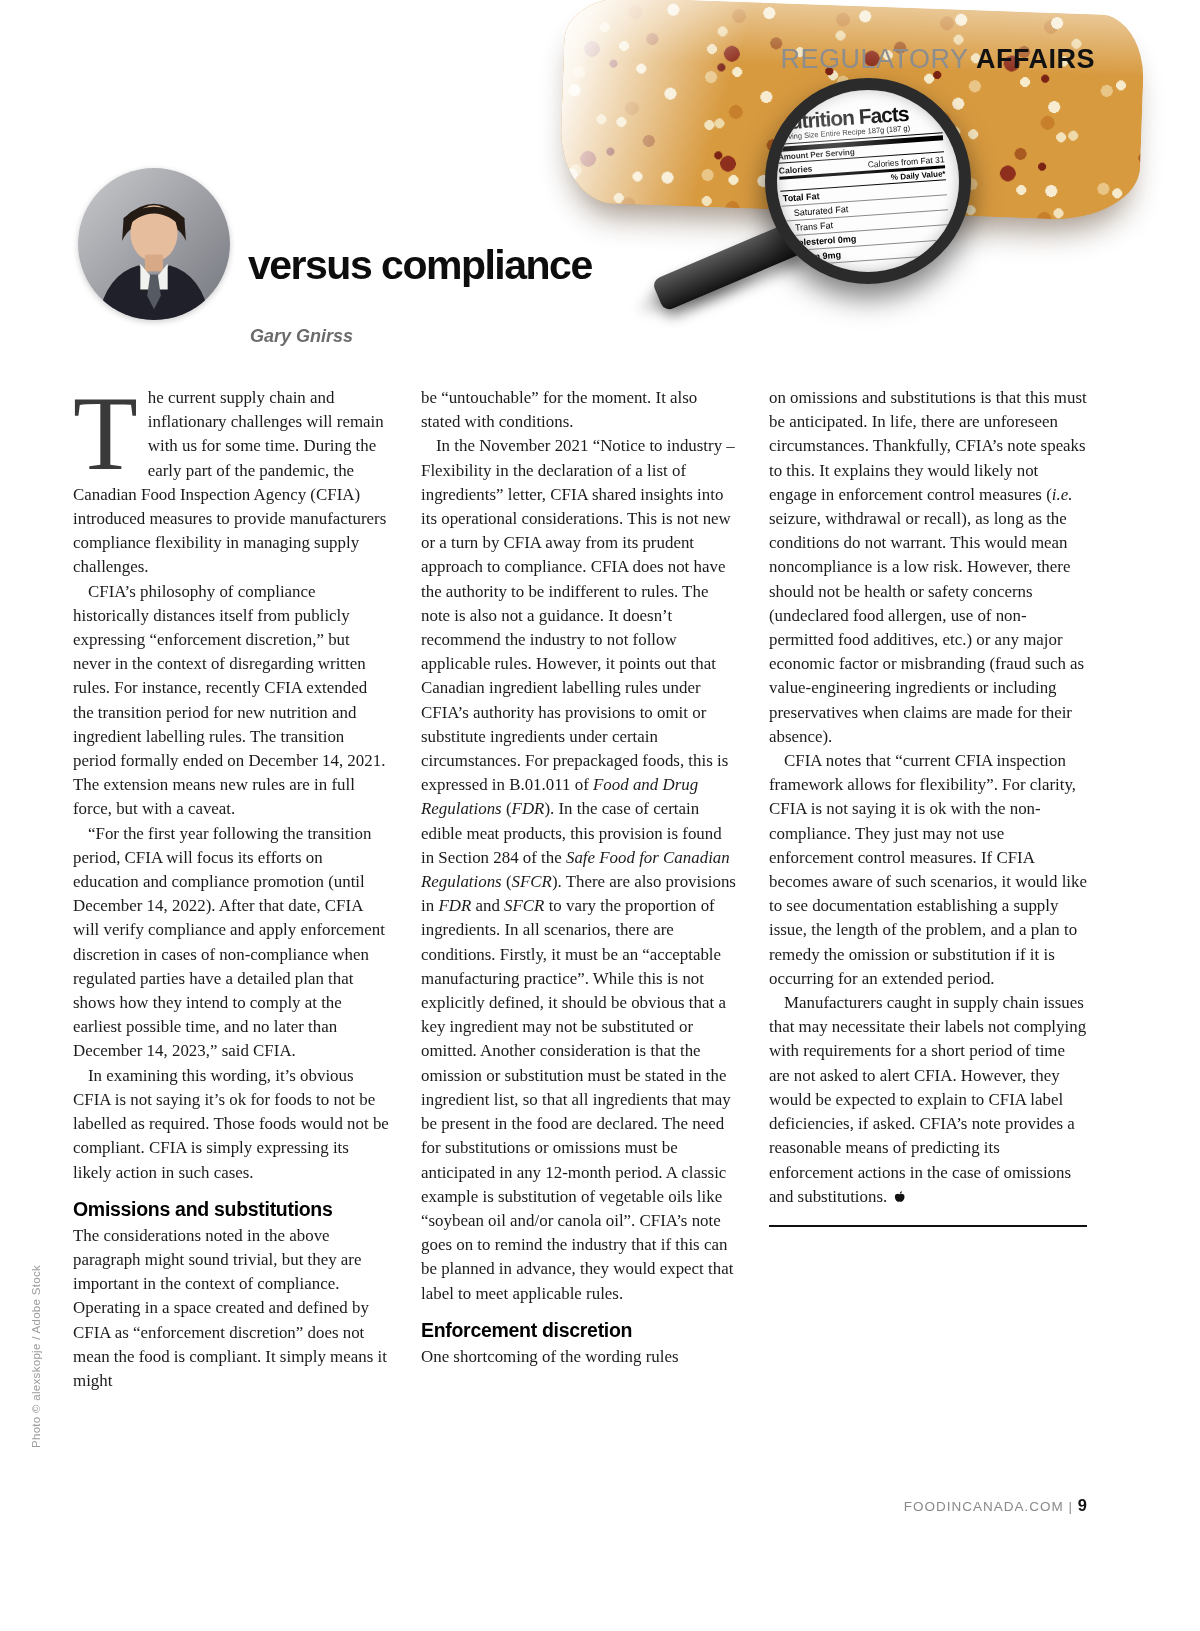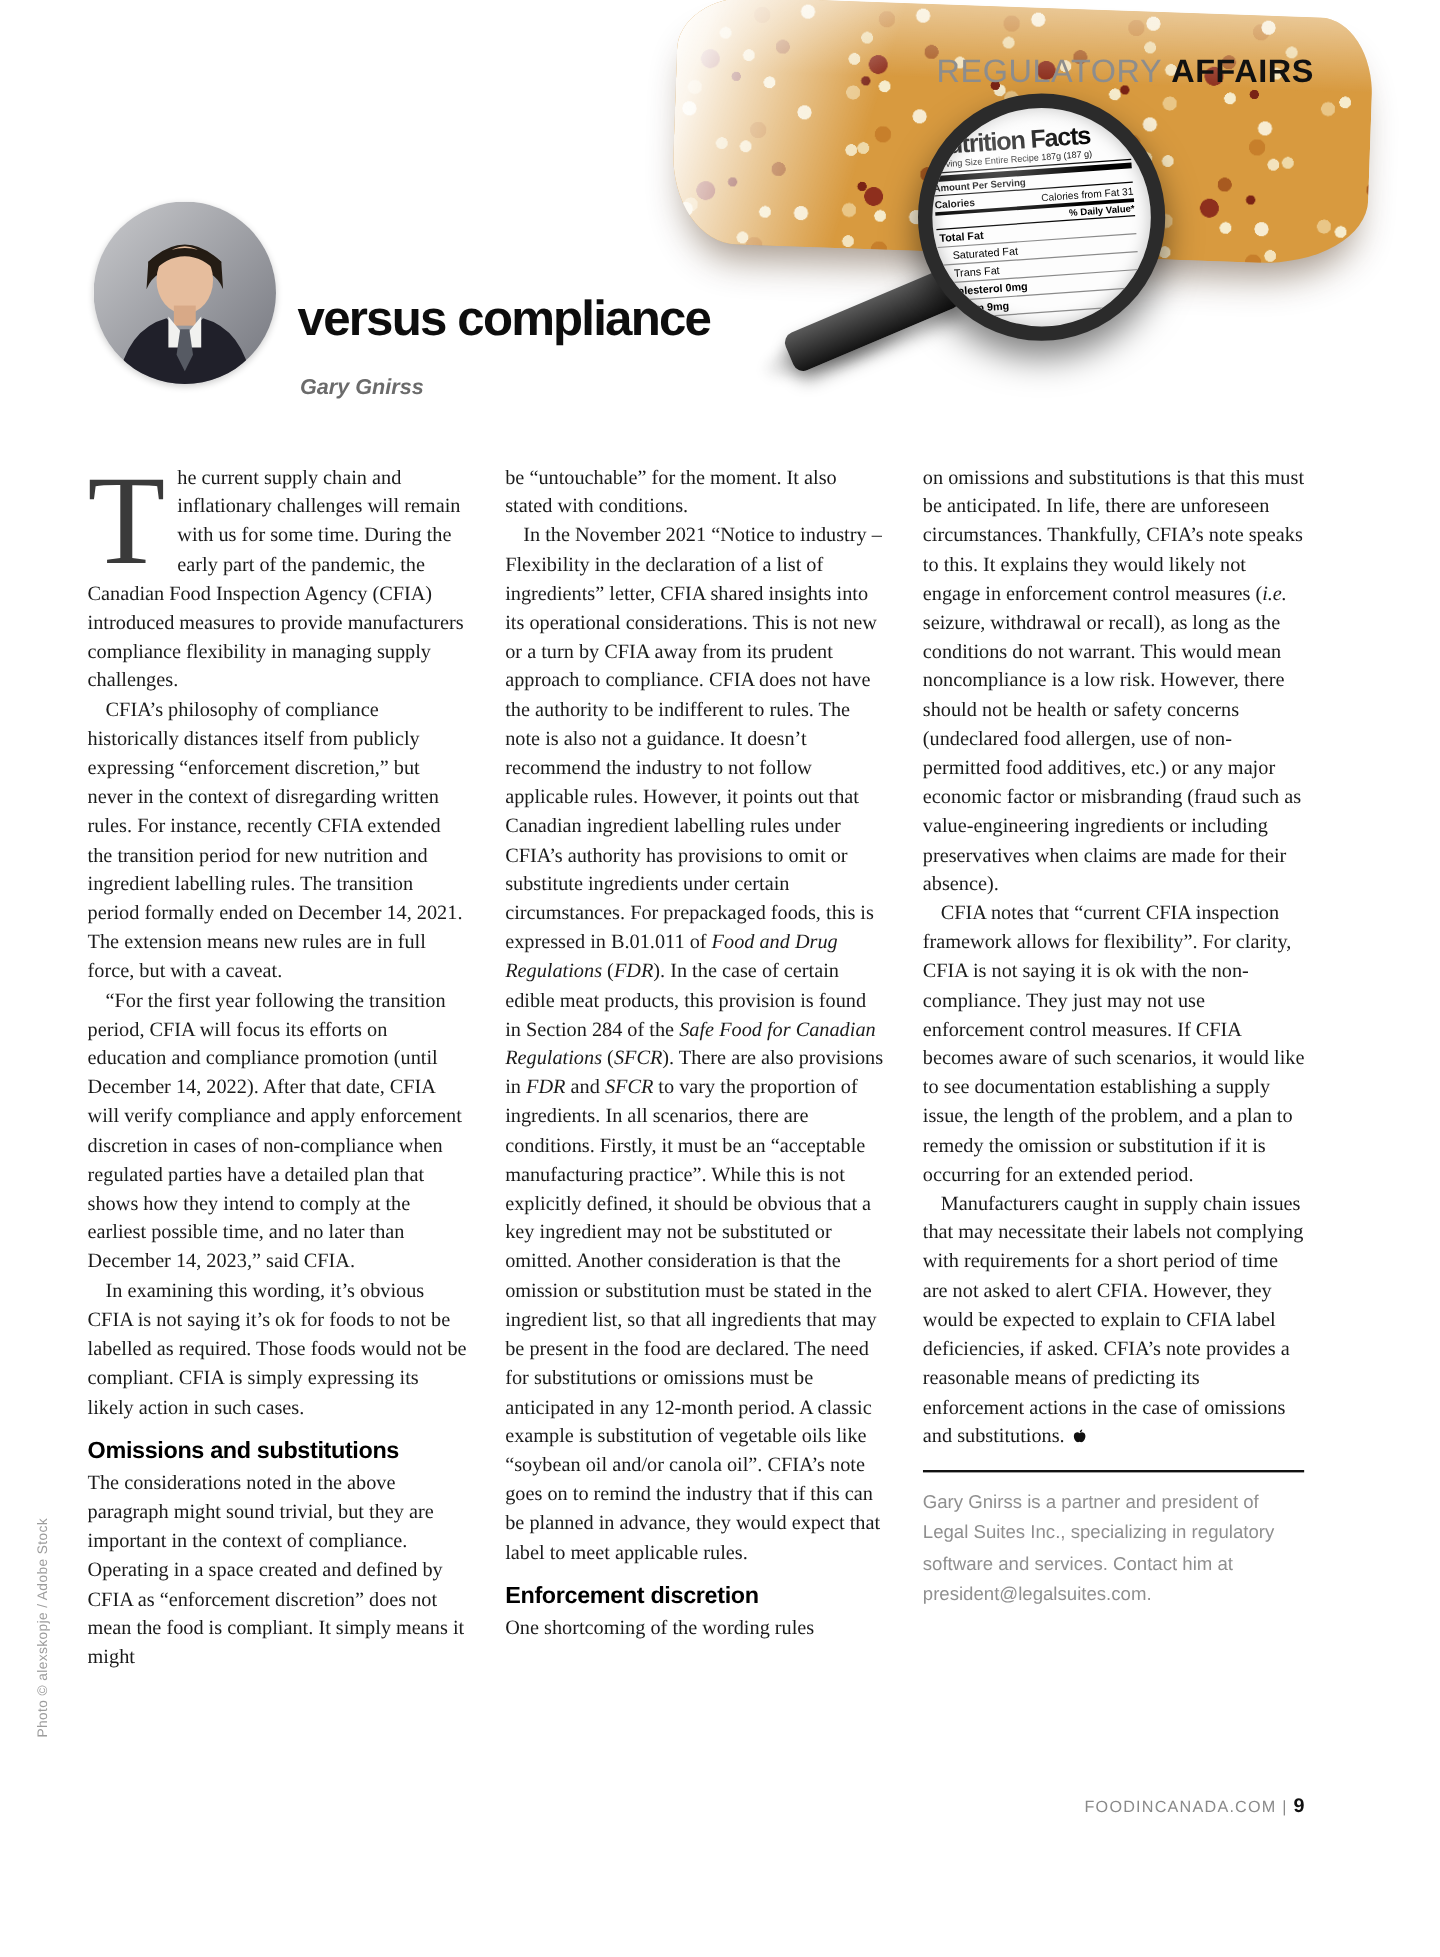--- a/index.html
+++ b/index.html
@@ -61,21 +61,21 @@
   
   .portrait{position:absolute;left:78px;top:168px;width:152px;height:152px;border-radius:50%;
             overflow:hidden;z-index:6;box-shadow:0 2px 6px rgba(0,0,0,.2);}
   .portrait svg{display:block;width:100%;height:100%;}
 
   
   .title{position:absolute;left:248px;top:216px;z-index:6;color:#0d0d0d;
          font-family:"Liberation Sans",sans-serif;font-weight:700;font-size:41px;
          line-height:45px;letter-spacing:-1.5px;}
   .title span{display:block;}
-  .byline{position:absolute;left:250px;top:312px;z-index:6;color:#6b6b6b;
+  .byline{position:absolute;left:250px;top:326px;z-index:6;color:#6b6b6b;
           font-family:"Liberation Sans",sans-serif;font-style:italic;font-weight:700;font-size:18px;text-align:center;}
 
   
   .columns{position:absolute;left:73px;top:386px;width:1014px;height:1102px;
            display:grid;grid-template-columns:318px 318px 318px;column-gap:30px;overflow:hidden;z-index:5;}
   .col{overflow:hidden;}
   .body-p{margin:0;font-size:16.9px;line-height:24.2px;color:#1b1b1b;}
   .indent{text-indent:15px;}
   .col-heading{margin:13px 0 3px;font-family:"Liberation Sans",sans-serif;font-size:19.5px;
                font-weight:700;color:#000;letter-spacing:-.3px;}
@@ -171,21 +171,20 @@
         <p class="body-p">One shortcoming of the wording rules</p>
       </div>
     <div class="col">
         <p class="body-p">on omissions and substitutions is that this must be anticipated. In life, there are unforeseen circumstances. Thankfully, CFIA’s note speaks to this. It explains they would likely not engage in enforcement control measures (<i>i.e.</i> seizure, withdrawal or recall), as long as the conditions do not warrant. This would mean noncompliance is a low risk. However, there should not be health or safety concerns (undeclared food allergen, use of non-permitted food additives, etc.) or any major economic factor or misbranding (fraud such as value-engineering ingredients or including preservatives when claims are made for their absence).</p>
         <p class="body-p indent">CFIA notes that “current CFIA inspection framework allows for flexibility”. For clarity, CFIA is not saying it is ok with the non-compliance. They just may not use enforcement control measures. If CFIA becomes aware of such scenarios, it would like to see documentation establishing a supply issue, the length of the problem, and a plan to remedy the omission or substitution if it is occurring for an extended period.</p>
         <p class="body-p indent">Manufacturers caught in supply chain issues that may necessitate their labels not complying with requirements for a short period of time are not asked to alert CFIA. However, they would be expected to explain to CFIA label deficiencies, if asked. CFIA’s note provides a reasonable means of predicting its enforcement actions in the case of omissions and substitutions.<svg class="end-mark" width="13" height="13" viewBox="0 0 20 20">
             <path d="M10.3 6.6 C12.8 4.6 16.9 5.6 17.6 9.2 C18.4 13.4 14.9 18.2 12.4 18.2 C11.6 18.2 11.2 17.7 10.3 17.7 C9.4 17.7 9 18.2 8.2 18.2 C5.7 18.2 2.2 13.4 3 9.2 C3.7 5.6 7.8 4.6 10.3 6.6 Z" fill="#111"></path>
             <path d="M10.5 5.8 C10.4 3.8 11.8 2.2 13.6 2 C13.7 3.9 12.3 5.6 10.5 5.8 Z" fill="#111"></path>
           </svg></p>
         <div class="bio-rule"></div>
-        <p class="bio-text">Gary Gnirss is a partner and president of Legal Suites Inc., specializing in regulatory software and services. Contact him at president@legalsuites.com.</p>
       </div>
   </div>
 
   <div class="footer">
     <span>FOODINCANADA.COM</span>
     <span>|</span>
     <span class="page-num">9</span>
   </div>
 
   <div class="credit">Photo © alexskopje / Adobe Stock</div>

